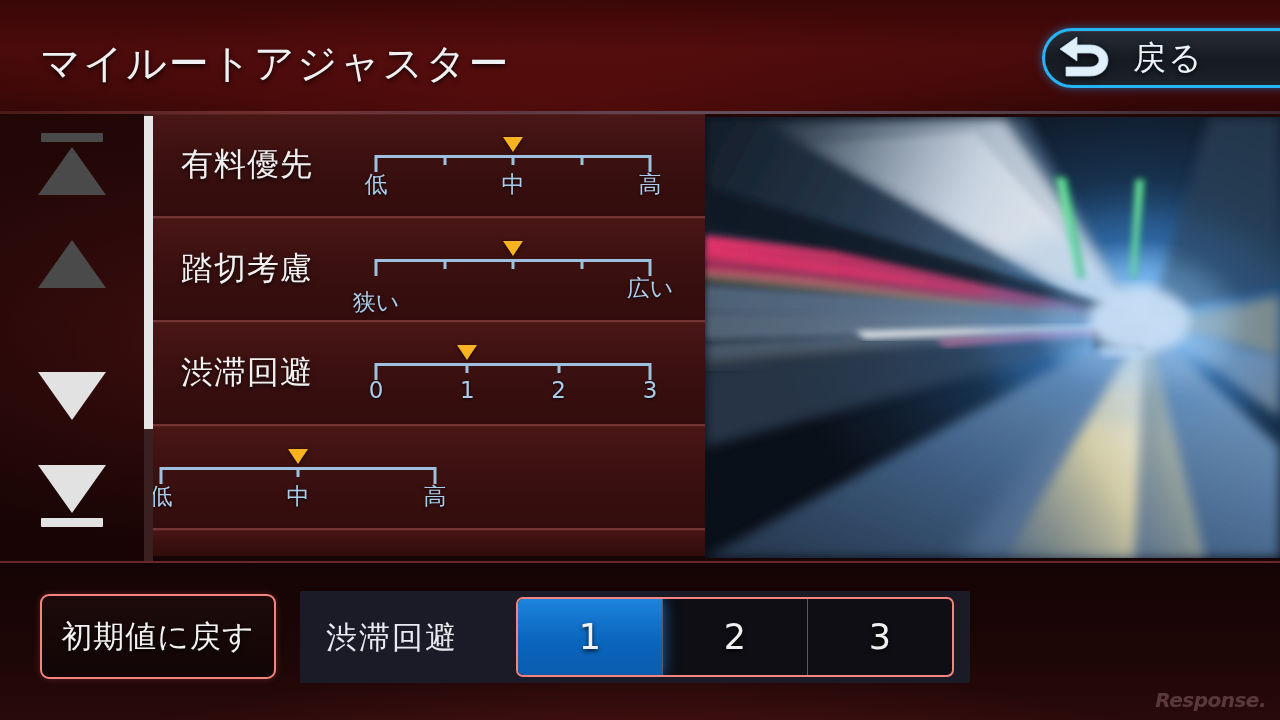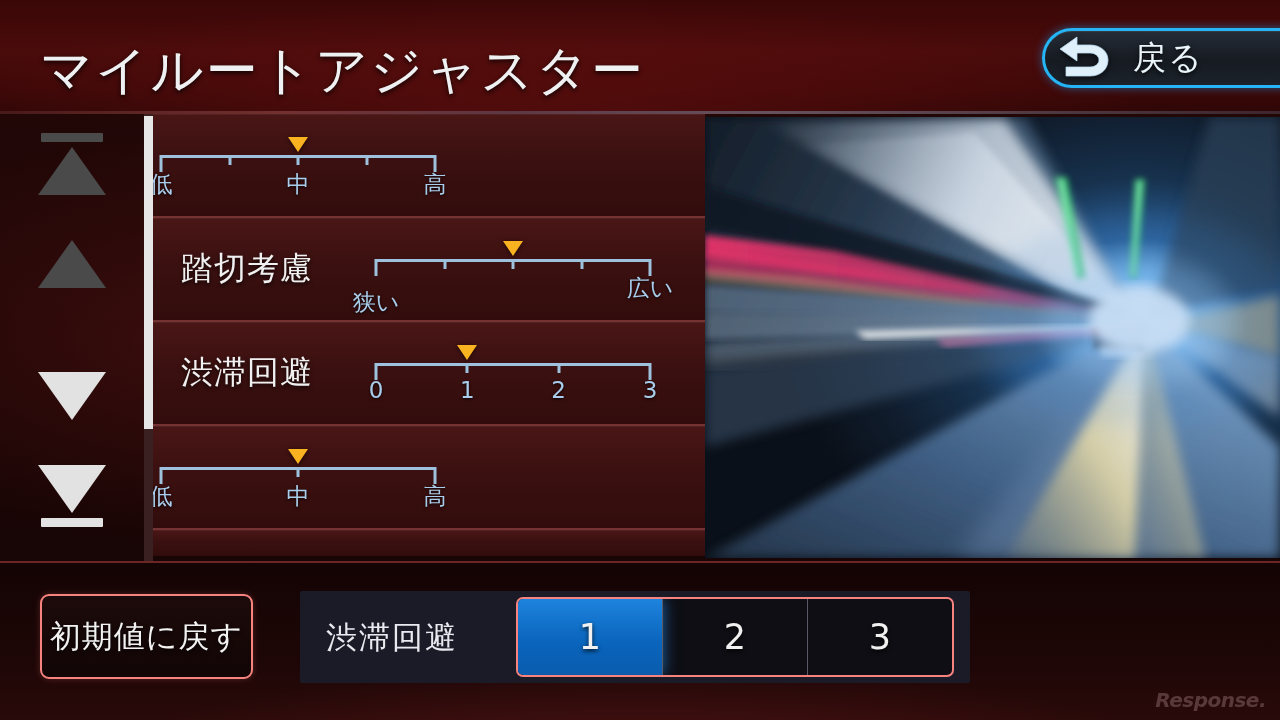--- a/index.html
+++ b/index.html
@@ -21,21 +21,21 @@
       radial-gradient(ellipse 900px 200px at 42% 120%, rgba(120,18,18,0.55) 0%, rgba(70,8,8,0.0) 70%),
       linear-gradient(180deg, #3a0707 0%, #4a0b0b 45%, #3d0808 78%, #2d0606 100%);
     overflow: hidden;
   }
   #header::after{
     content:""; position:absolute; left:0; right:0; bottom:0; height:3px;
     background: linear-gradient(90deg, rgba(255,190,190,0.10) 0%, rgba(200,120,120,0.35) 22%, rgba(120,160,200,0.30) 40%, rgba(150,190,220,0.40) 60%, rgba(120,150,180,0.22) 100%);
   }
   #page-title {
     position: absolute; left: 40px; top: 36px;
-    font-size: 52px; color: #eef0f2; letter-spacing: 2px;
+    font-size: 40px; color: #eef0f2; letter-spacing: 2px;
     text-shadow: 0 2px 5px rgba(0,0,0,0.85);
     white-space: nowrap;
   }
 
   
   #back-button {
     position: absolute; left: 1042px; top: 28px; width: 262px; height: 60px;
     background: linear-gradient(180deg,#21262e 0%, #141920 55%, #1b2franco 100%);
     background: linear-gradient(180deg,#262c36 0%, #161b22 55%, #1c222b 100%);
     border: 3px solid #25b4f5;
@@ -138,21 +138,21 @@
 
   
   #footer {
     position: absolute; left: 0; top: 561px; width: 1280px; height: 159px;
     background:
       radial-gradient(ellipse 800px 160px at 50% 140%, rgba(90,22,22,0.85) 0%, rgba(25,6,6,0.1) 72%),
       linear-gradient(180deg,#140404 0%, #1d0606 55%, #2b0a0a 100%);
     border-top: 2px solid #6b2626;
   }
   #reset-button {
-    position: absolute; left: 40px; top: 594px; width: 213px; height: 85px;
+    position: absolute; left: 40px; top: 594px; width: 236px; height: 85px;
     border: 2px solid #f7837f; border-radius: 9px;
     background: linear-gradient(180deg,#1d0b0b 0%, #120505 100%);
     display: flex; align-items: center; justify-content: center;
     font-size: 31px; color: #f2f2f2; letter-spacing: 1px;
     text-shadow: 0 2px 4px rgba(0,0,0,0.85);
     box-shadow: 0 0 6px rgba(248,120,120,0.25);
     cursor: pointer;
   }
   #myroute-panel {
     position: absolute; left: 300px; top: 591px; width: 670px; height: 92px;
@@ -231,20 +231,21 @@
         <div class="sb-bar"></div>
       </div>
     </div>
 
     <div id="list-scrollbar">
       <div id="scrollbar-thumb"></div>
     </div>
 
     <div id="settings-list">
         <div class="list-row">
+          <div class="row-label">有料優先</div>
           <div class="slider-wrap">
             <div class="slider-axis"></div>
             <div class="tick major" style="left: 8px;"></div>
             <div class="tick minor" style="left: 76.5px;"></div>
             <div class="tick minor" style="left: 145px;"></div>
             <div class="tick minor" style="left: 213.5px;"></div>
             <div class="tick major" style="left: 282px;"></div>
             <div class="tick-label" style="left: 8px;">低</div>
             <div class="tick-label" style="left: 145px;">中</div>
             <div class="tick-label" style="left: 282px;">高</div>

